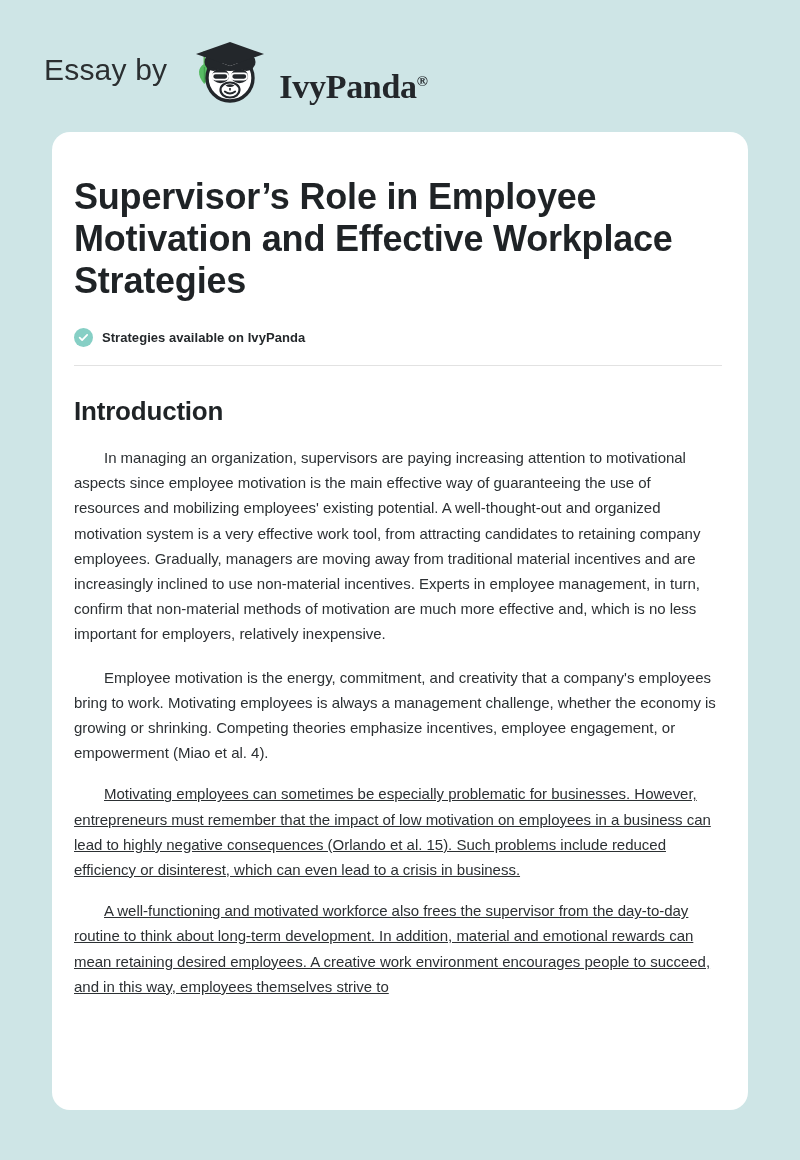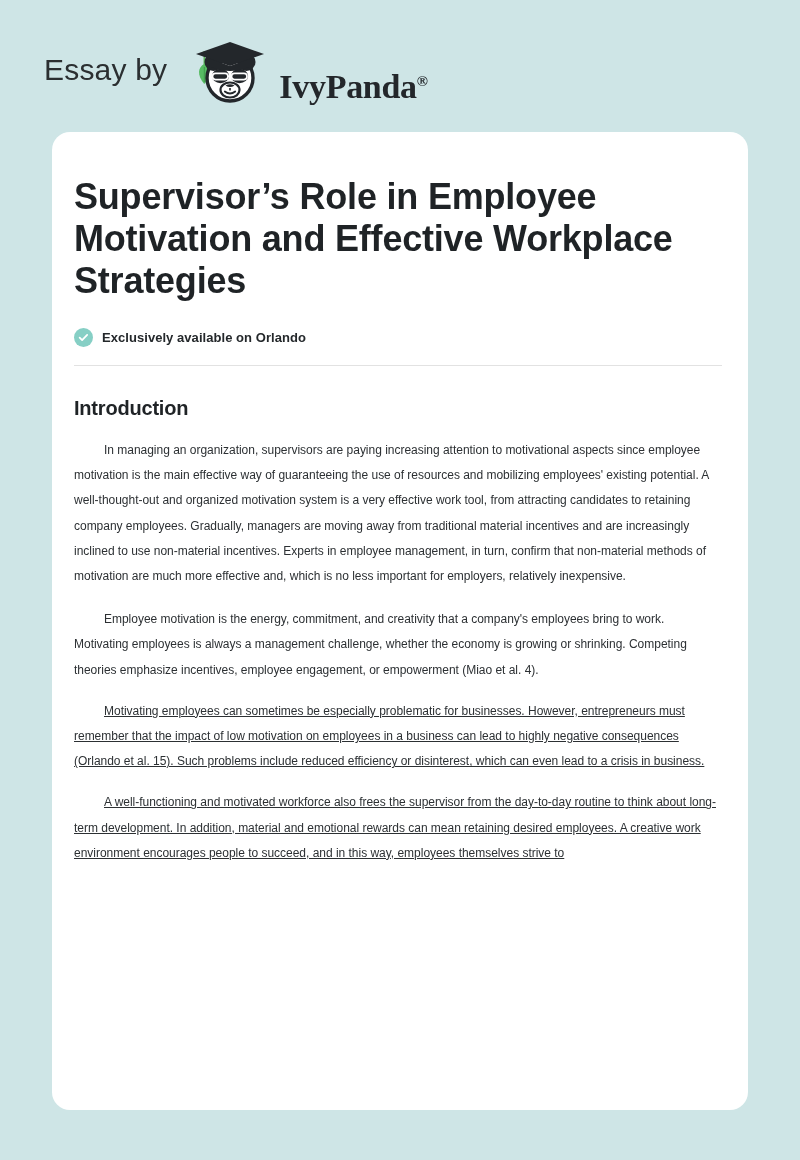--- a/index.html
+++ b/index.html
@@ -113,30 +113,30 @@
   }
 
   .divider {
     margin-top: 18px;
     width: 648px;
     height: 1px;
     background: #e2e2e2;
   }
 
   .section-heading {
-    font-size: 20px;
+    font-size: 26px;
     font-weight: bold;
     color: #1f2326;
     margin: 31px 0 0 0;
     letter-spacing: -0.2px;
     line-height: 1.15;
   }
 
   .body-par {
-    font-size: 12px;
+    font-size: 15px;
     line-height: 25.2px;
     color: #2c3033;
     margin: 18px 8px 0 0;
     text-indent: 30px;
     max-width: 650px;
     letter-spacing: -0.02px;
   }
   .body-par.tight { margin-top: 16px; text-decoration: underline; }
 
   .section-block { margin-top: 0; }
@@ -187,21 +187,21 @@
     <div class="card-inner">
 
       <h1 class="doc-title">Supervisor’s Role in Employee Motivation and Effective Workplace Strategies</h1>
 
       <div class="badge-row">
         <span class="badge-check">
           <svg width="11" height="11" viewBox="0 0 12 12" xmlns="http://www.w3.org/2000/svg" aria-hidden="true">
             <path d="M1.8 6.2 L4.5 8.9 L10 3.1" fill="none" stroke="#ffffff" stroke-width="1.9" stroke-linecap="round" stroke-linejoin="round"></path>
           </svg>
         </span>
-        <span class="badge-text">Exclusively available on Orlando</span>
+        <span class="badge-text">Strategies available on IvyPanda</span>
       </div>
 
       <div class="divider"></div>
 
       <div class="section-block">
         <h2 class="section-heading">Introduction</h2>
         <p class="body-par">In managing an organization, supervisors are paying increasing attention to motivational aspects since employee motivation is the main effective way of guaranteeing the use of resources and mobilizing employees' existing potential. A well-thought-out and organized motivation system is a very effective work tool, from attracting candidates to retaining company employees. Gradually, managers are moving away from traditional material incentives and are increasingly inclined to use non-material incentives. Experts in employee management, in turn, confirm that non-material methods of motivation are much more effective and, which is no less important for employers, relatively inexpensive.</p>
       </div>
 
       <div class="section-block">

